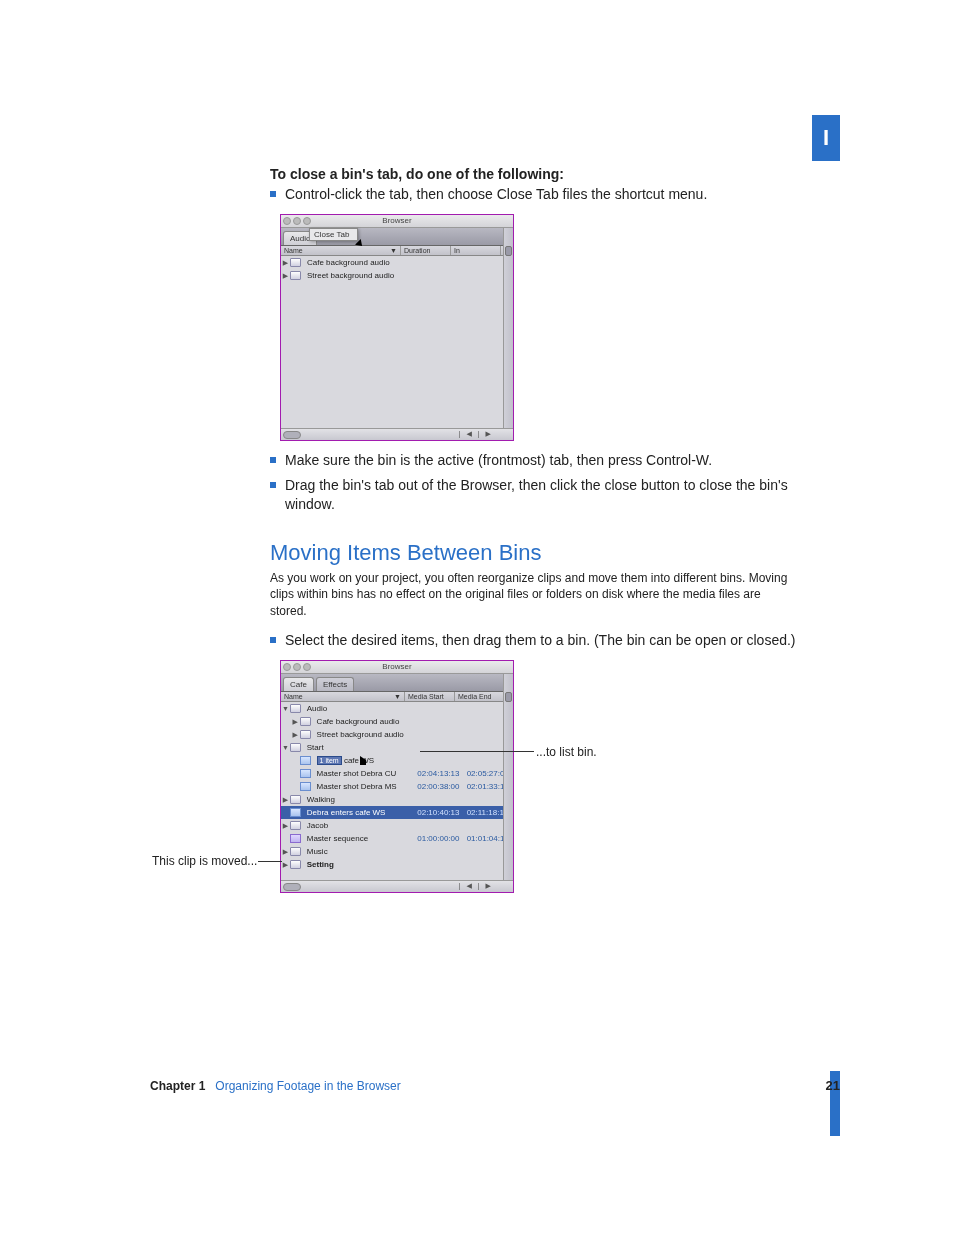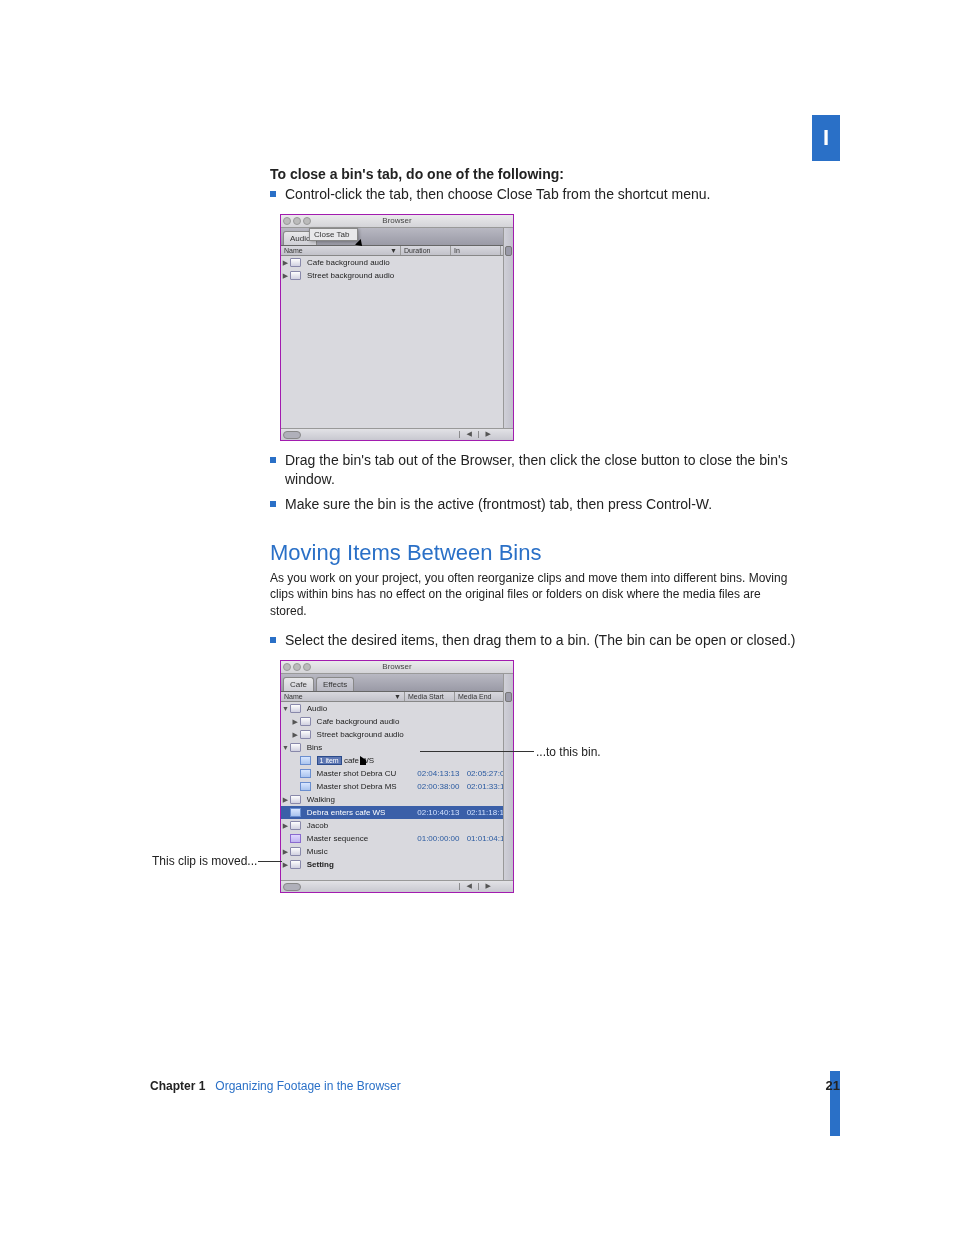--- a/index.html
+++ b/index.html
@@ -185,21 +185,21 @@
 </head>
 <body>
 
 <div class="page">
   <div class="thumb-tab-top">I</div>
   <div class="thumb-tab-bottom"></div>
 
   <div class="content">
     <p class="bold-lead">To close a bin's tab, do one of the following:</p>
     <ul class="bullet-list">
-      <li>Control-click the tab, then choose Close Tab from the shortcut menu.</li>
+      <li>Control-click the tab, then choose Close Tab files the shortcut menu.</li>
     </ul>
 
     <div class="fig-wrap first">
       <div class="browser-window">
         <div class="bw-titlebar">
           <div class="traffic">
               <span></span>
               <span></span>
               <span></span>
             </div>
@@ -231,22 +231,22 @@
             <div class="thumb"></div>
           </div>
         <div class="bw-footer">
           <div class="scroll-thumb"></div>
           <div class="scroll-nav">| ◀ | ▶</div>
         </div>
       </div>
     </div>
 
     <ul class="bullet-list">
+      <li>Make sure the bin is the active (frontmost) tab, then press Control-W.</li>
       <li>Drag the bin's tab out of the Browser, then click the close button to close the bin's window.</li>
-      <li>Make sure the bin is the active (frontmost) tab, then press Control-W.</li>
     </ul>
 
     <h2 class="section">Moving Items Between Bins</h2>
     <p class="body">As you work on your project, you often reorganize clips and move them into different bins. Moving clips within bins has no effect on the original files or folders on disk where the media files are stored.</p>
     <ul class="bullet-list">
       <li>Select the desired items, then drag them to a bin. (The bin can be open or closed.)</li>
     </ul>
 
     <div class="fig-wrap second">
       <div class="browser-window" style="width:234px;">
@@ -289,21 +289,21 @@
               <span class="disclose closed"></span>
               <span class="icn folder"></span>
               <span class="cell" style="width: 102px;">Street background audio</span>
               <span class="cell" style="width: 50px; color: rgb(42, 90, 160);"></span>
               <span class="cell" style="width: 50px; color: rgb(42, 90, 160);"></span>
             </div>
             <div class="bw-row">
               <span style="width: 0px; display: inline-block;"></span>
               <span class="disclose open"></span>
               <span class="icn folder"></span>
-              <span class="cell" style="width: 112px;">Bins</span>
+              <span class="cell" style="width: 112px;">Start</span>
               <span class="cell" style="width: 50px; color: rgb(42, 90, 160);"></span>
               <span class="cell" style="width: 50px; color: rgb(42, 90, 160);"></span>
             </div>
             <div class="bw-row">
               <span style="width: 10px; display: inline-block;"></span>
               <span class="disclose"></span>
               <span class="icn clip"></span>
               <span class="cell" style="width: 102px;"><span style="background: rgba(70, 100, 170, 0.85); border: 1px solid rgb(42, 74, 138); color: rgb(255, 255, 255); padding: 0px 2px; font-size: 7px;">1 item</span><span> cafe WS</span><span class="cursor-arrow" style="position: relative; left: -14px; top: 4px;"></span></span>
               <span class="cell" style="width: 50px; color: rgb(42, 90, 160);"></span>
               <span class="cell" style="width: 50px; color: rgb(42, 90, 160);"></span>
@@ -375,21 +375,21 @@
           </div>
         <div class="bw-scrollbar-right">
             <div class="thumb"></div>
           </div>
         <div class="bw-footer">
           <div class="scroll-thumb"></div>
           <div class="scroll-nav">| ◀ | ▶</div>
         </div>
       </div>
 
-      <div class="callout" style="left:256px; top:85px;">...to this bin.</div>
+      <div class="callout" style="left:256px; top:85px;">...to list bin.</div>
       <div class="callout-line" style="left:140px; top:91px; width:114px;"></div>
     </div>
   </div>
 
   <div class="callout" style="left:152px; top:854px;">This clip is moved...</div>
   <div class="callout-line" style="left:258px; top:861px; width:24px;"></div>
 
   <div class="footer">
     <span class="ch-bold">Chapter 1</span>
     <span class="ch-title">Organizing Footage in the Browser</span>

